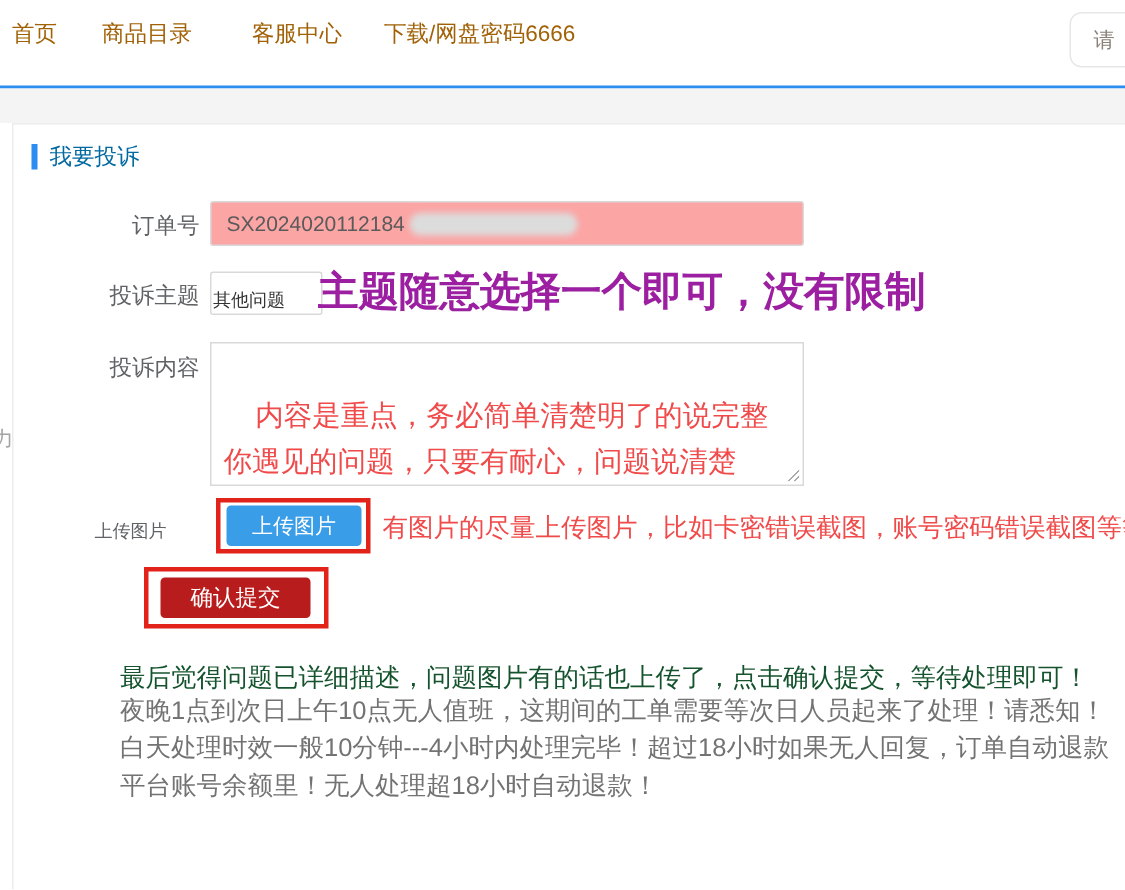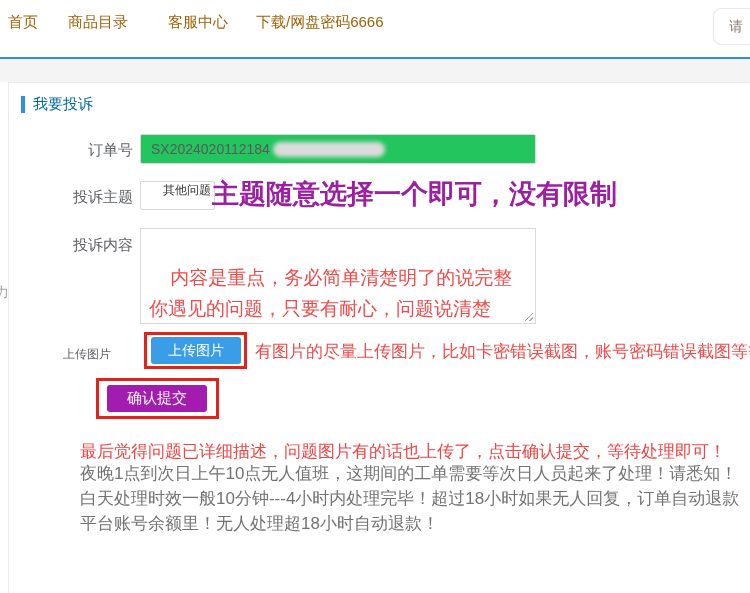--- a/index.html
+++ b/index.html
@@ -31,30 +31,30 @@
 
   
   .f-label { position:absolute; left:63px; width:70px; text-align:right; font-size:15px; color:#606266; }
   #lbl-order   { top:141px; }
   #lbl-subject { top:188px; }
   #lbl-content { top:236px; }
   #lbl-upload  { left:63px; width:auto; text-align:left; top:346px; font-size:12px; }
 
   .order-input {
     position:absolute; left:140px; top:134px; width:396px; height:30px;
-    border:1px solid #d9d9d9; border-radius:2px; background:#22c55e;
+    border:1px solid #d9d9d9; border-radius:2px; background:#fca5a5;
     display:flex; align-items:center; padding-left:10px;
     font-size:14px; color:#5a5a5a;
   }
   .redacted { margin-left:3px; width:112px; height:15px; background:#dcdcdc; border-radius:8px; filter:blur(2px); }
 
   .subject-select {
     position:absolute; left:140px; top:181px; width:75px; height:29px;
     border:1px solid #d9d9d9; border-radius:2px; background:#fff;
-    display:flex; align-items:flex-start; padding-left:22px;
+    display:flex; align-items:flex-end; padding-left:1px;
     font-size:12px; color:#333; cursor:pointer;
   }
   .subject-anno {
     position:absolute; left:212px; top:176px; font-size:27px; font-weight:700;
     white-space:nowrap; letter-spacing:0;
   }
 
   .content-box {
     position:absolute; left:140px; top:228px; width:396px; height:96px;
     border:1px solid #d9d9d9; background:#fff; padding:2px 8px;
@@ -130,22 +130,22 @@
 ，一定尽最大努力处理好你的诉求！</span>
     <span class="resize-grip"></span>
   </div>
 
   <div class="f-label" id="lbl-upload">上传图片</div>
   <div class="anno-box" id="upload-anno-box" style="border-color: rgb(226, 35, 26);"></div>
   <button class="blue-btn" id="upload-btn" style="background: rgb(58, 157, 232);">上传图片</button>
   <div class="upload-anno-text" style="color: rgb(240, 74, 74);">有图片的尽量上传图片，比如卡密错误截图，账号密码错误截图等等</div>
 
   <div class="anno-box" id="submit-anno-box" style="border-color: rgb(226, 35, 26);"></div>
-  <button class="blue-btn" id="submit-btn" style="background: #a21caf;">确认提交</button>
+  <button class="blue-btn" id="submit-btn" style="background: #b91c1c;">确认提交</button>
 
-  <div class="purple-note" style="color: #ef4444;">最后觉得问题已详细描述，问题图片有的话也上传了，点击确认提交，等待处理即可！</div>
+  <div class="purple-note" style="color: #14532d;">最后觉得问题已详细描述，问题图片有的话也上传了，点击确认提交，等待处理即可！</div>
   <div class="red-notes" style="color: #737373;">
     <div>夜晚1点到次日上午10点无人值班，这期间的工单需要等次日人员起来了处理！请悉知！</div>
     <div>白天处理时效一般10分钟---4小时内处理完毕！超过18小时如果无人回复，订单自动退款</div>
     <div>平台账号余额里！无人处理超18小时自动退款！</div>
   </div>
 
 </div>
 
 </body></html>

